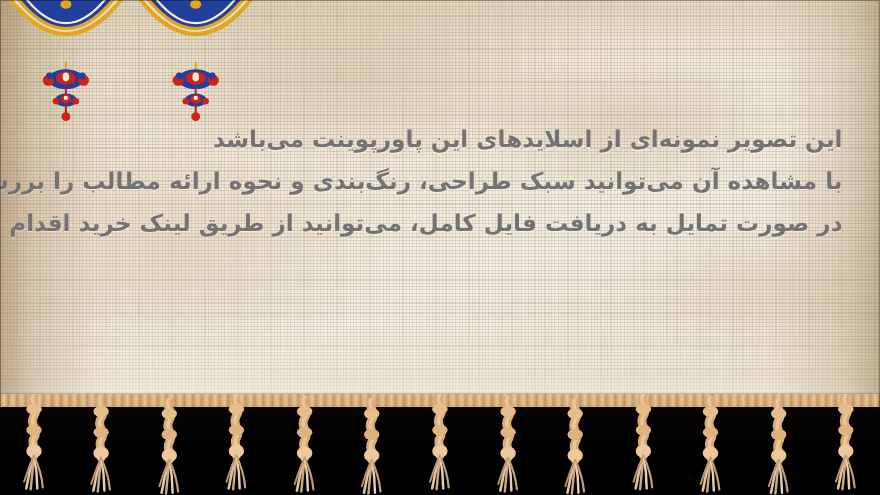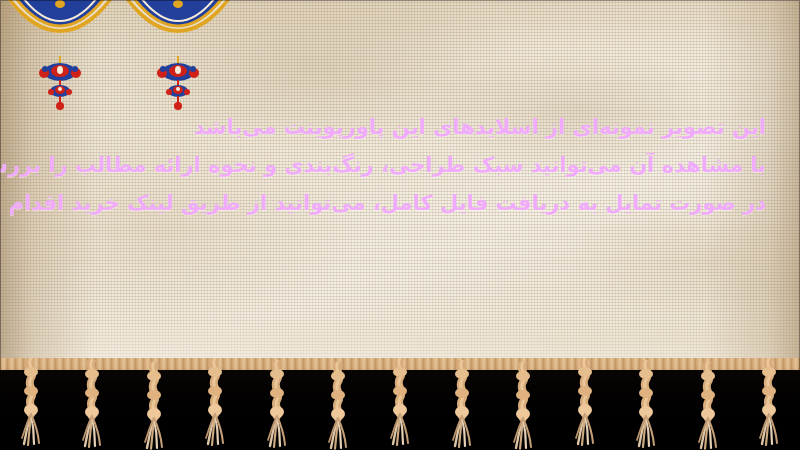--- a/index.html
+++ b/index.html
@@ -94,21 +94,21 @@
     right: 34px;
     left: 34px;
     text-align: right;
     direction: rtl;
   }
   .text-line {
     font-family: "DejaVu Sans", "Liberation Sans", sans-serif;
     font-size: 21px;
     line-height: 38px;
     font-weight: 700;
-    color: #f0abfc;
+    color: #737373;
     letter-spacing: 0px;
     white-space: nowrap;
     text-shadow: 0 1px 0 rgba(255,250,240,0.45);
   }
   .text-line.l1 { padding-left: 0; }
 
   
   .fringe-band {
     position: absolute;
     left: 0;

